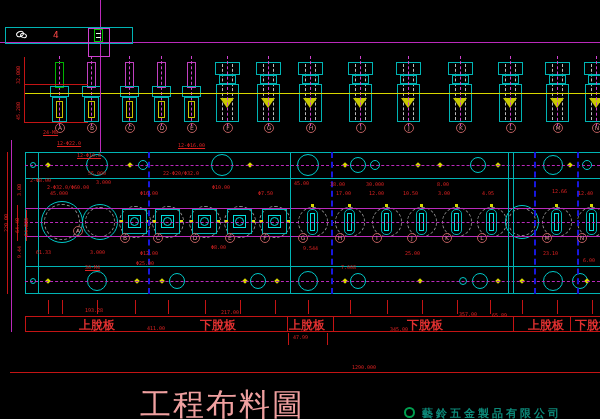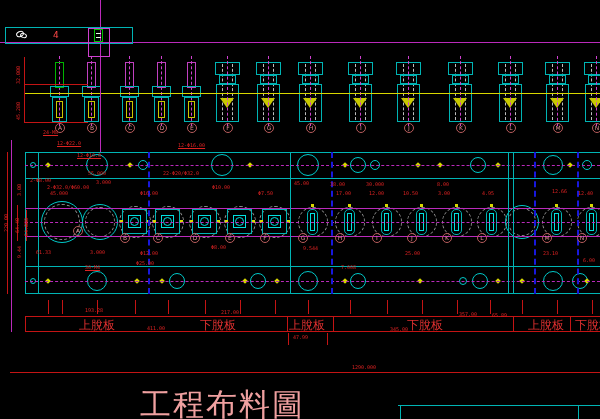--- a/index.html
+++ b/index.html
@@ -73,21 +73,21 @@
 
   .oval-f{position:absolute;left:calc(var(--x) - 16px);top:206px;width:32px;height:32px;z-index:3;}
   .of-circle{position:absolute;inset:1px;border:1px dashed #909090;border-radius:50%;}
   .of-slot{position:absolute;left:10px;top:3px;width:11px;height:26px;border:1px solid #00b4b4;border-radius:5px;}
   .of-in{position:absolute;left:13px;top:7px;width:5px;height:18px;border:1px solid #00e0e0;}
   .of-y{position:absolute;left:14px;top:-2px;width:3px;height:3px;background:#d8d800;}
 
   .stick{position:absolute;left:var(--v);top:300px;width:0;height:14px;border-left:1px solid #c41414;z-index:5;}
   .bdiv{position:absolute;left:var(--v);top:316px;width:0;height:15px;border-left:1px solid #c41414;z-index:6;}
   .band-label{position:absolute;left:var(--x);top:317px;transform:translateX(-50%);color:#e03030;
-      font-size:12px;font-weight:normal;font-family:"Liberation Serif",serif;white-space:nowrap;z-index:7;text-align:right;}
+      font-size:12px;font-weight:bold;font-family:"Liberation Serif",serif;white-space:nowrap;z-index:7;text-align:right;}
 
   
   .tb-box{position:absolute;left:5px;top:27px;width:128px;height:17px;border:1px solid #00b4b4;z-index:6;}
   .scr{position:absolute;left:16px;top:30px;width:12px;height:10px;z-index:7;}
   .scr i{position:absolute;border:1px solid #fff;border-radius:50%;display:block;}
   .scr i:nth-child(1){left:0;top:1px;width:8px;height:6px;transform:rotate(-25deg);}
   .scr i:nth-child(2){left:4px;top:3px;width:7px;height:5px;transform:rotate(20deg);}
   .tb-num{position:absolute;left:53px;top:29px;color:#ff4848;font-size:9px;line-height:12px;z-index:7;}
   .tb-mag{position:absolute;left:88px;top:28px;width:22px;height:29px;border:1px solid #d040d0;z-index:6;}
   .tb-green{position:absolute;left:94px;top:29px;width:9px;height:13px;border:1px solid #00c000;z-index:7;}
@@ -512,14 +512,18 @@
     <div class="dim" style="--x: 221px; --y: 309px;">217.00</div>
     <div class="dim" style="--x: 147px; --y: 325px;">411.00</div>
     <div class="dim" style="--x: 390px; --y: 326px;">345.00</div>
     <div class="dim" style="--x: 459px; --y: 311px;">357.00</div>
     <div class="dim" style="--x: 492px; --y: 312px;">65.89</div>
     <div class="dim" style="--x: 293px; --y: 334px;">47.99</div>
     <div class="dim" style="--x: 352px; --y: 364px;">1290.000</div>
 
   <div class="main-title">工程布料圖</div>
 
+  <div class="tblock">
+    <div class="logo"></div>
+    <div class="company">藝鈴五金製品有限公司</div>
+  </div>
 
 </div>
 
 </body></html>

